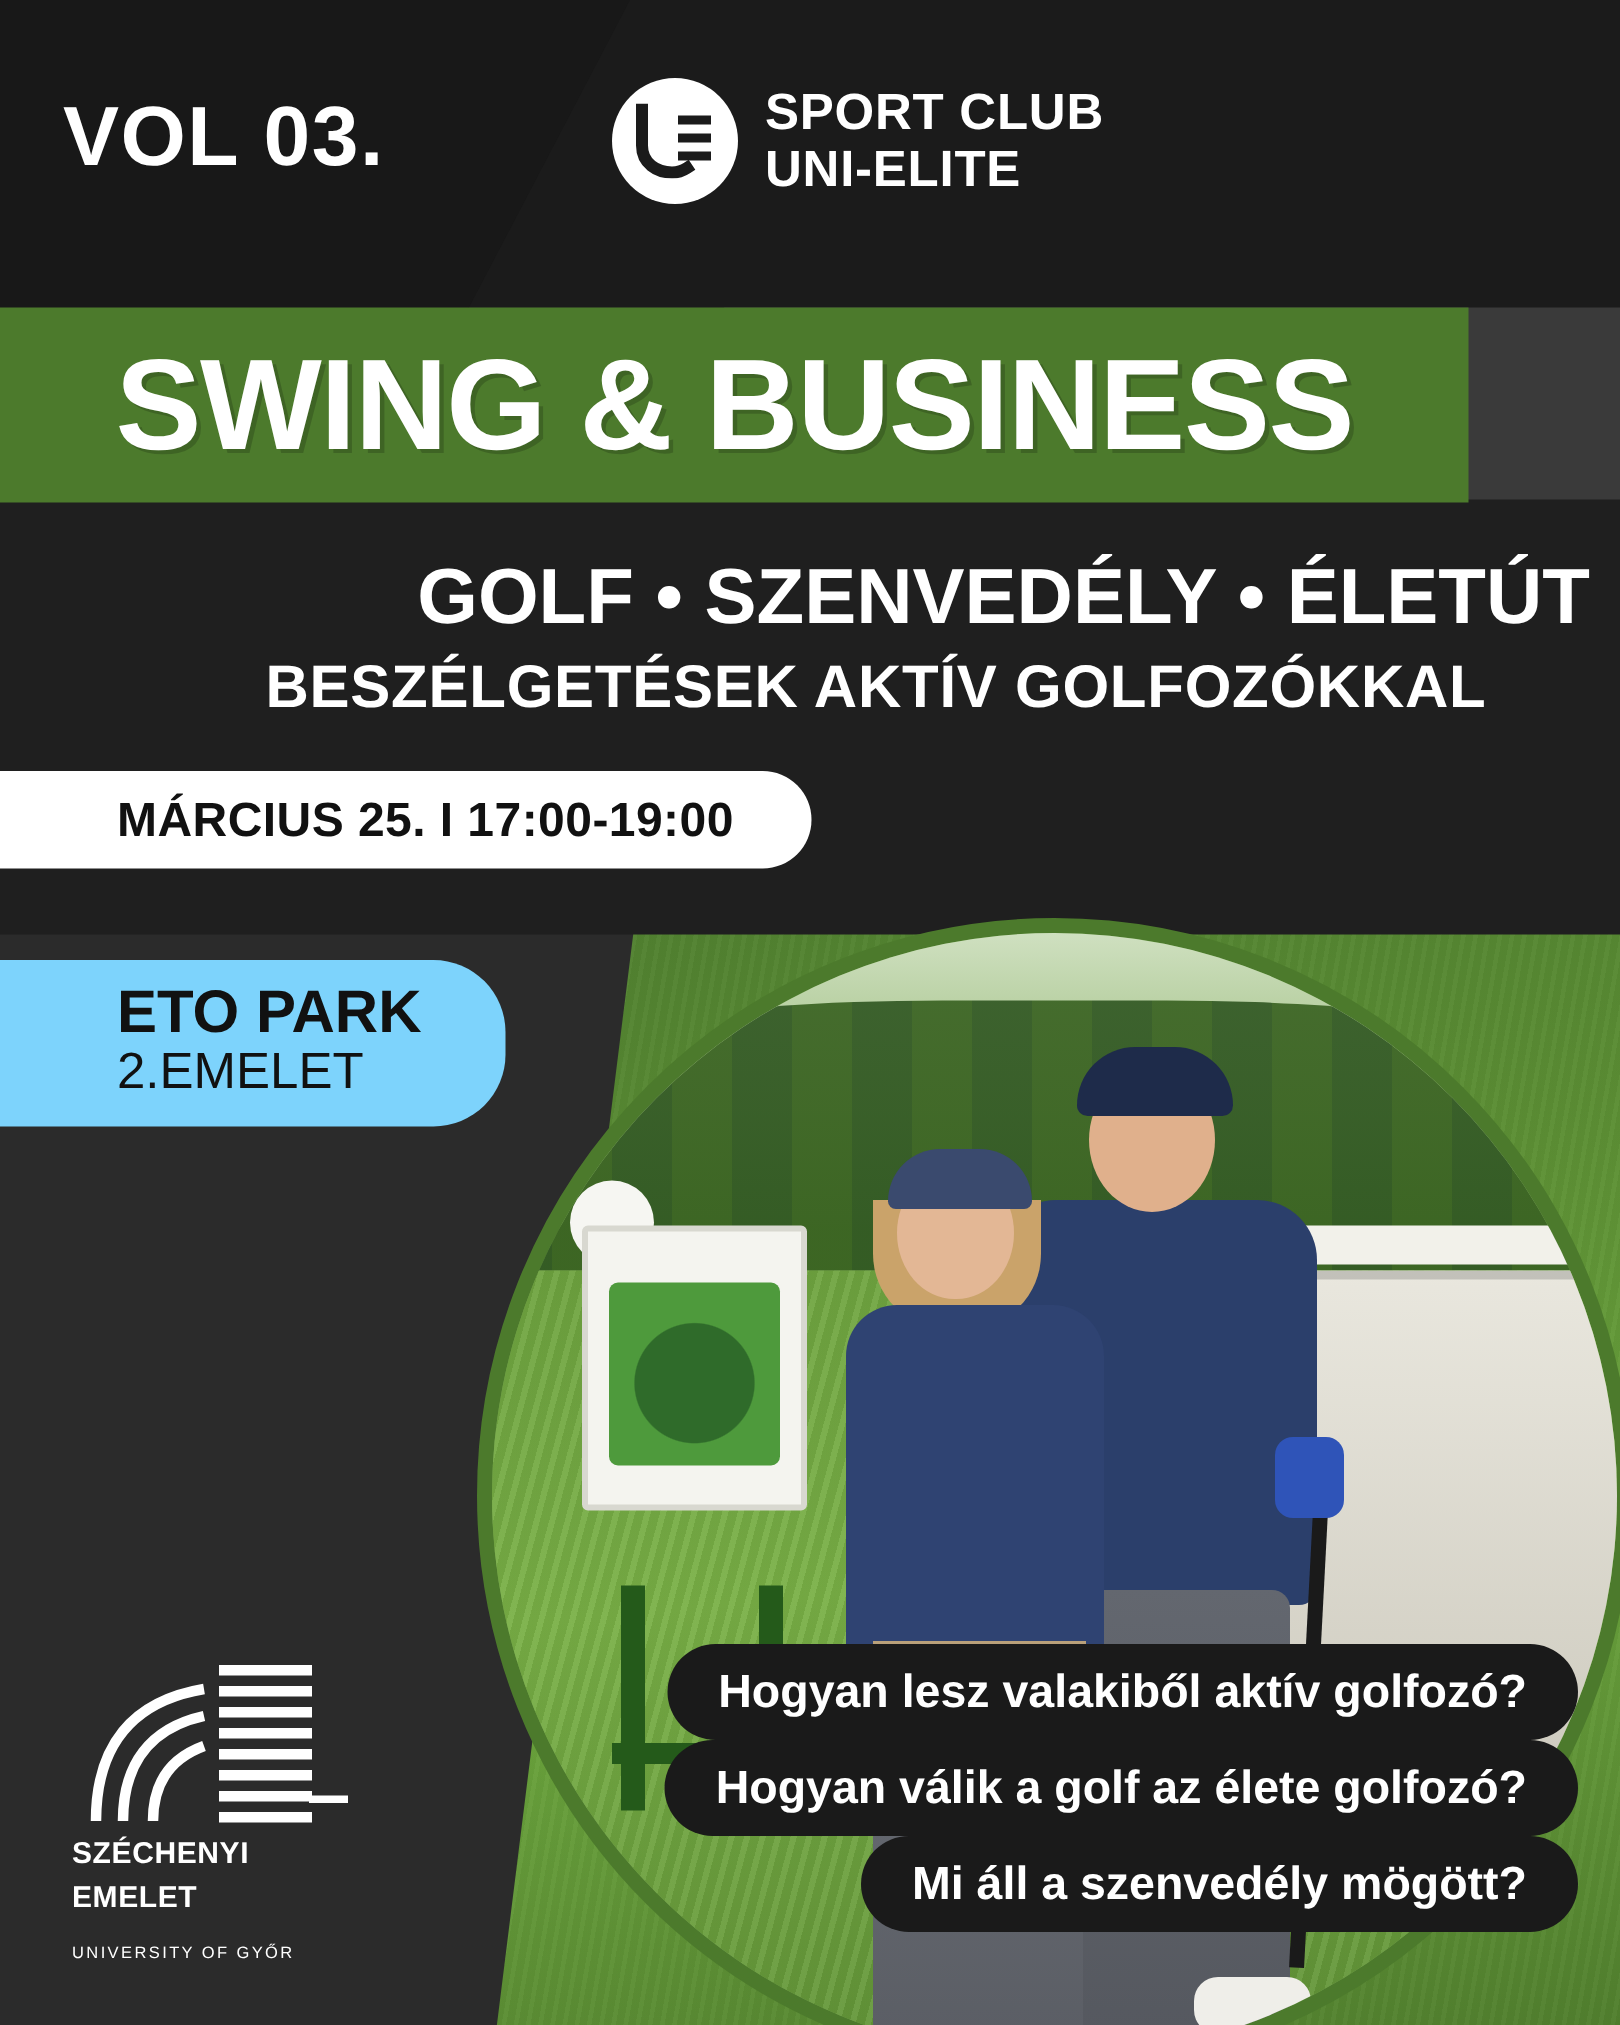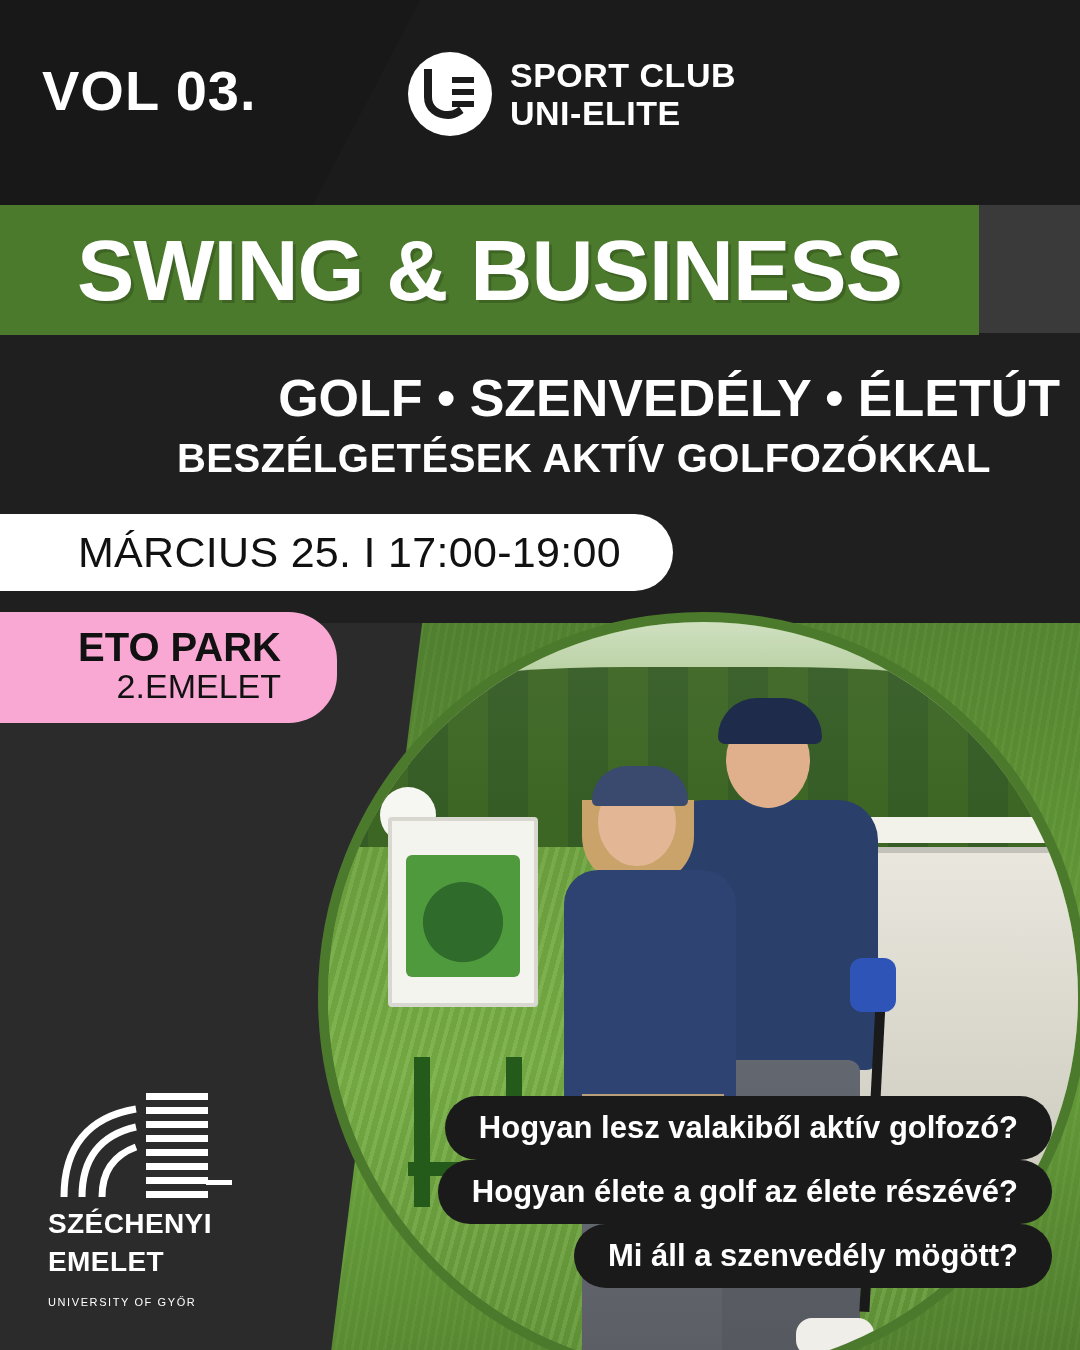--- a/index.html
+++ b/index.html
@@ -89,28 +89,27 @@
   .subtitle2 {
     position:absolute; left:0; top:436px; width:1080px; text-align:center;
     color:#fff; font-size:40px; font-weight:bold; letter-spacing:.5px;margin-left:44px;
   }
 
   
   .pill-date {
     position:absolute; left:0; top:514px;
     background:#fff; border-radius:0 44px 44px 0;
     padding:14px 52px 14px 78px;
-    color:#111; font-size:43px; font-weight:normal; letter-spacing:.3px;
+    color:#111; font-size:32px; font-weight:bold; letter-spacing:.3px;
     display:flex; align-items:center; gap:0;
   }
   .pill-venue {
-    position:absolute; left:0; top:612px;
-    background:#f9a8d4; border-radius:0 48px 48px 0;
+    position:absolute; left:0; top:640px;
+    background:#7dd3fc; border-radius:0 48px 48px 0;
     padding:14px 56px 18px 78px;
-    text-align:right;
   }
   .pill-venue .v1 { color:#111; font-size:40px; font-weight:bold; line-height:1.05; }
   .pill-venue .v2 { color:#111; font-size:34px; font-weight:normal; line-height:1.1; }
 
   
   .photo {
     position:absolute; left:318px; top:612px; width:770px; height:770px;
     border-radius:50%; border:10px solid #4c7a2c;
     overflow:hidden; background:#6d9a4a;
   }
@@ -234,21 +233,21 @@
   
   .uni {
     position:absolute; left:48px; bottom:42px; width:210px; color:#fff;
   }
   .uni .mark { width:150px; height:108px; position:relative; margin-left:10px; }
   .uni .bars { position:absolute; right:0; top:0; width:62px; height:104px; }
   .uni .bars i {
     display:block; background:#fff; height:7px; margin-bottom:7px;
   }
   .uni .arcs { position:absolute; left:0; top:8px; }
-  .uni .t1 { font-size:28px; font-weight:bold; line-height:1.05; margin-top:8px; letter-spacing:.4px; }
+  .uni .t1 { font-size:20px; font-weight:bold; line-height:1.05; margin-top:8px; letter-spacing:.4px; }
   .uni .t2 { font-size:11px; letter-spacing:1.6px; margin-top:20px; }
   .uni .rule { width:26px; height:5px; background:#fff; position:absolute; right:-24px; bottom:16px; }
 </style>
 </head>
 <body>
 
 <div class="poster">
 
   <div class="bg-dark"></div>
   <div class="bg-diag-light"></div>
@@ -321,21 +320,21 @@
 
       <div class="club"></div>
       <div class="glove"></div>
       <div class="shoe1"></div>
       <div class="shoe2"></div>
     </div>
   </div>
 
   <div class="questions">
     <div class="q-pill">Hogyan lesz valakiből aktív golfozó?</div>
-    <div class="q-pill">Hogyan élete a golf az élete részévé?</div>
+    <div class="q-pill">Hogyan válik a golf az élete golfozó?</div>
     <div class="q-pill">Mi áll a szenvedély mögött?</div>
   </div>
 
   <div class="uni">
     <div class="mark">
       <svg class="arcs" width="84" height="104" viewBox="0 0 84 104" aria-hidden="true">
         <path d="M6 96 C6 46 30 16 78 8" fill="none" stroke="#fff" stroke-width="7"></path>
         <path d="M24 96 C24 58 42 34 78 26" fill="none" stroke="#fff" stroke-width="7"></path>
         <path d="M44 96 C44 70 56 54 78 46" fill="none" stroke="#fff" stroke-width="7"></path>
       </svg>

